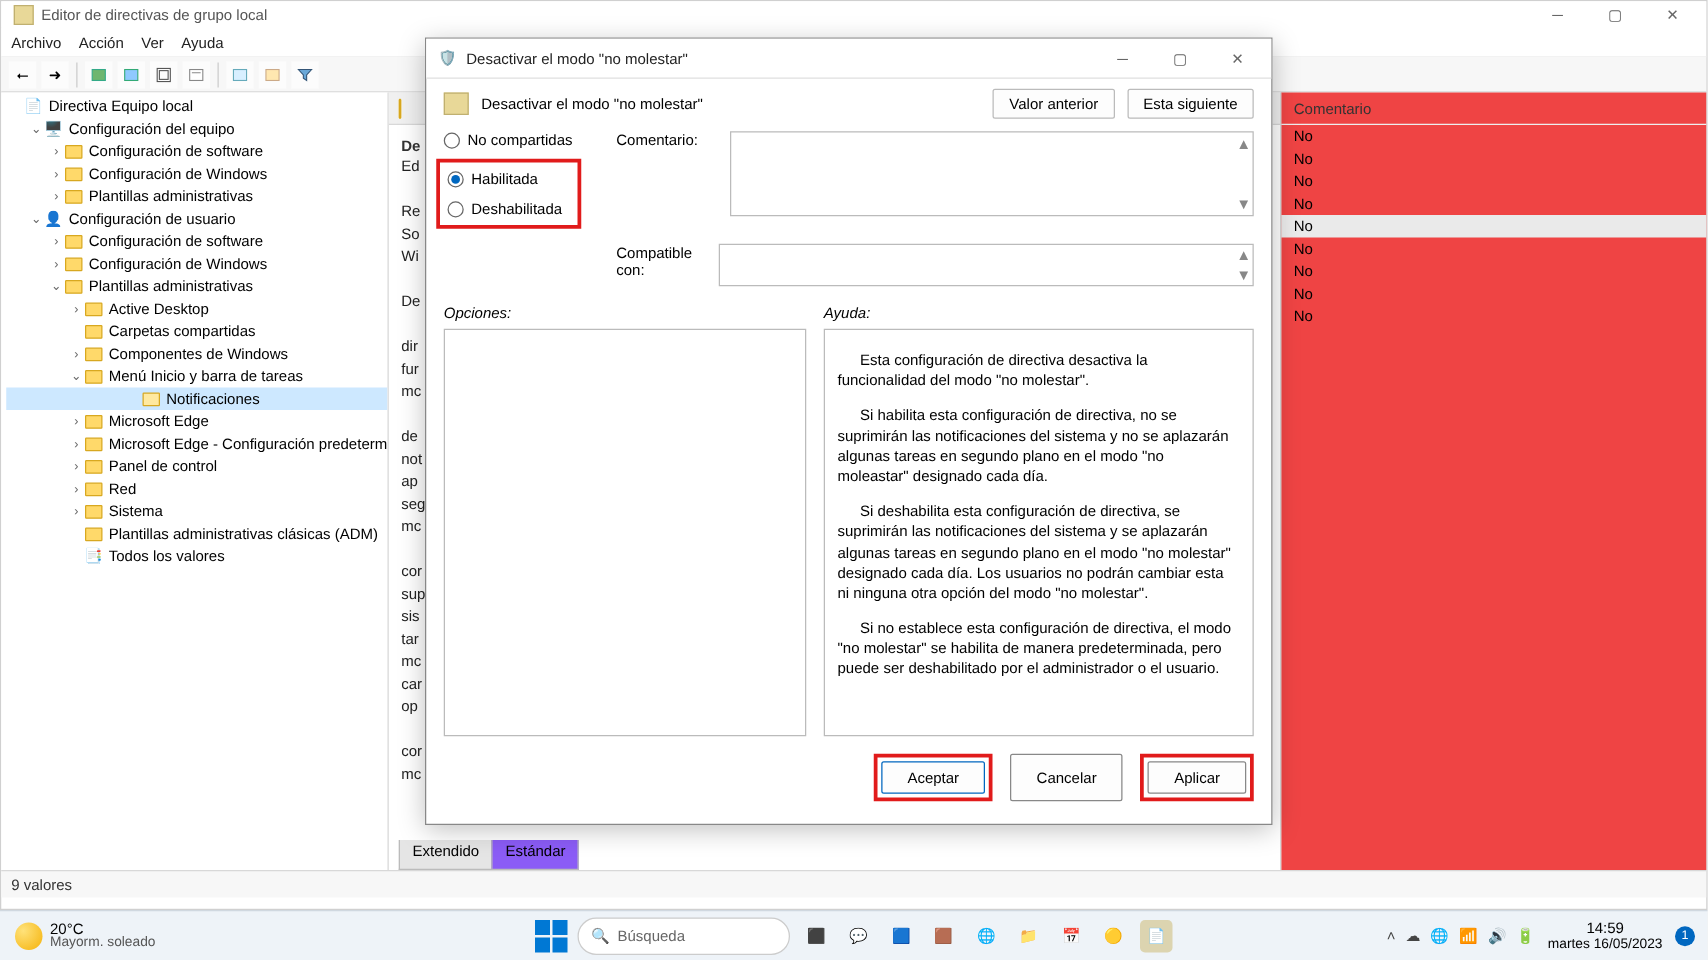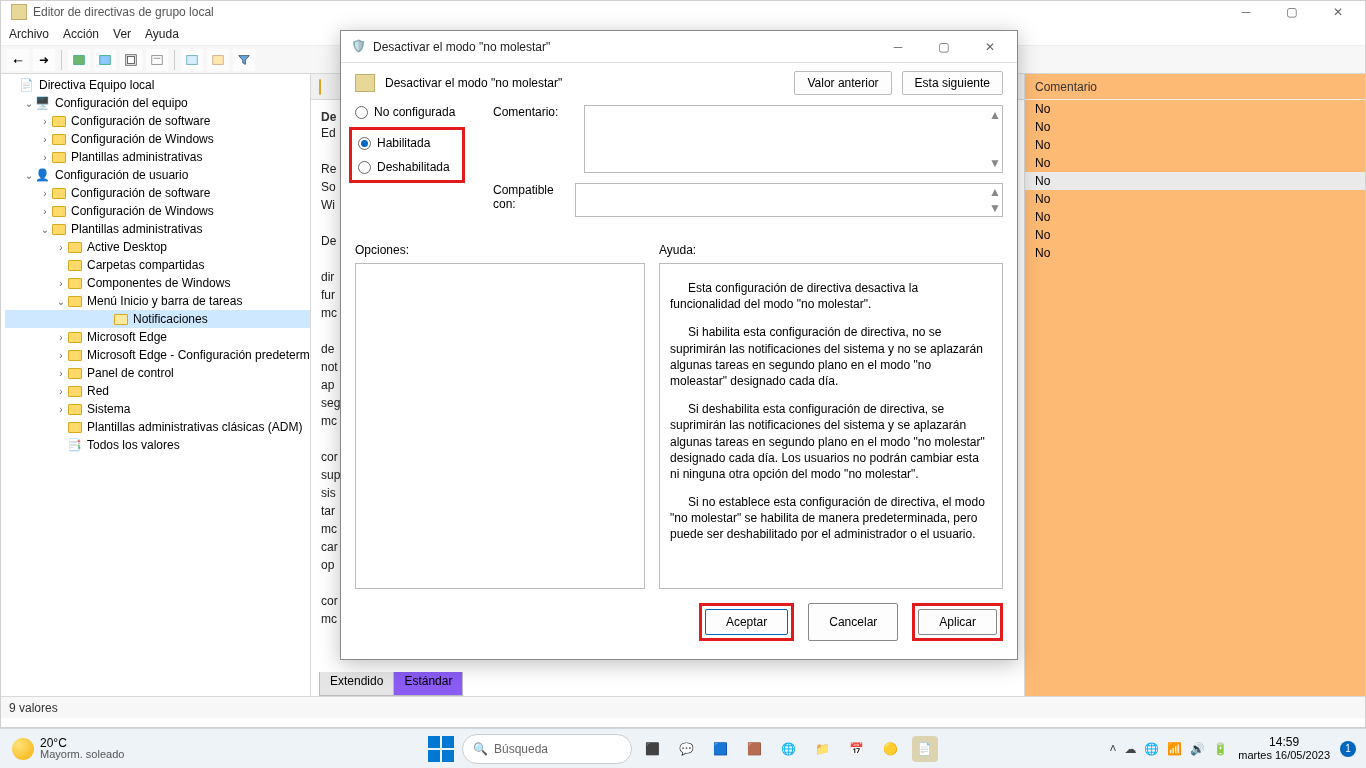--- a/index.html
+++ b/index.html
@@ -32,21 +32,21 @@
 .right-pane { flex: 1; display: flex; }
 .center-col { flex: 1; border-right: 1px solid #d8d8d8; position: relative; }
 .center-header { height: 26px; background: #f0f0f0; border-bottom: 1px solid #d8d8d8; display: flex; align-items: center; padding: 0 8px; }
 .center-body { padding: 10px; font-size: 12px; color: #333; }
 .center-body .bold { font-weight: bold; }
 .tabs { position: absolute; bottom: 0; left: 0; height: 24px; display: flex; padding-left: 8px; }
 .tab { border: 1px solid #bbb; border-top: none; padding: 2px 10px; background: #fff; margin-right: -1px; }
 .tab.active { background: #8b5cf6; }
 .tab.inactive { background: #e5e5e5; }
 
-.right-col { width: 340px; background: #fdba74; }
+.right-col { width: 340px; background: #ef4444; }
 .col-header { height: 26px; border-bottom: 1px solid #eee; display: flex; align-items: center; padding: 0 10px; color: #333; }
 .col-cell { height: 18px; padding: 0 10px; display: flex; align-items: center; }
 .col-cell.sel { background: #eaeaea; }
 
 .statusbar { height: 22px; border-top: 1px solid #d8d8d8; display: flex; align-items: center; padding: 0 8px; color: #333; background: #f7f7f7; }
 
 
 .dialog { position: absolute; left: 340px; top: 30px; width: 678px; height: 630px; background: #fff; border: 1px solid #888; box-shadow: 0 4px 20px rgba(0,0,0,0.25); z-index: 10; }
 .dialog .titlebar { height: 32px; border-bottom: 1px solid #e0e0e0; }
 .dialog .dlg-icon { width: 16px; height: 16px; margin: 0 6px; }
@@ -57,21 +57,21 @@
 .nav-btn { border: 1px solid #bbb; background: #fdfdfd; padding: 4px 12px; border-radius: 2px; }
 .radio-group { border: 3px solid #e11b1b; padding: 6px 8px 6px 6px; display: flex; flex-direction: column; gap: 10px; width: 116px; position: relative; left: -6px; }
 .radio-row { display: flex; align-items: center; gap: 6px; }
 .radio { width: 13px; height: 13px; border: 1px solid #666; border-radius: 50%; display: inline-flex; align-items: center; justify-content: center; }
 .radio.checked::after { content: ""; width: 7px; height: 7px; background: #0067c0; border-radius: 50%; }
 .radio-outer-row { display:flex; align-items:center; gap:6px; margin-bottom:8px; }
 .textarea { border: 1px solid #bbb; background: #fff; width: 100%; height: 68px; position: relative; }
 .textarea .scroll-hint { position: absolute; right: 2px; top: 2px; bottom: 2px; width: 10px; color: #888; font-size: 10px; display:flex; flex-direction:column; justify-content:space-between; align-items:center;}
 .compat-box { border: 1px solid #bbb; background: #fff; width: 100%; height: 34px; padding: 4px 6px; position: relative; }
 .compat-box .scroll-hint { position:absolute; right:2px; top:1px; bottom:1px; width:10px; color:#888; font-size:10px; display:flex; flex-direction:column; justify-content:space-between; align-items:center;}
-.section-labels { display: flex; margin-top: 26px; }
+.section-labels { display: flex; margin-top: 14px; font-style: italic; }
 .section-labels .lab { }
 .panels { display: flex; gap: 14px; margin-top: 6px; }
 .panel { border: 1px solid #bbb; background: #fff; height: 326px; }
 .panel.left { width: 290px; }
 .panel.right { flex: 1; padding: 16px 16px 8px 10px; overflow: auto; line-height: 1.35; }
 .panel.right p { margin-bottom: 12px; text-indent: 18px; }
 .panel.right p.first { text-indent: 18px; }
 .dlg-buttons { display: flex; justify-content: flex-end; gap: 14px; margin-top: 14px; }
 .btn { border: 1px solid #888; background: #fdfdfd; padding: 5px 20px; border-radius: 2px; }
 .btn.primary { border: 1px solid #0067c0; }
@@ -377,35 +377,35 @@
       <span class="dlg-title-icon"></span>
       <span class="dlg-title">Desactivar el modo "no molestar"</span>
       <button class="nav-btn">Valor anterior</button>
       <button class="nav-btn">Esta siguiente</button>
     </div>
 
     <div style="display:flex; gap:18px;">
       <div style="width:120px;">
         <div class="radio-outer-row">
           <span class="radio"></span>
-          <span>No configurada</span>
+          <span>No compartidas</span>
         </div>
         <div class="radio-group">
           <div class="radio-row">
             <span class="radio checked"></span>
             <span>Habilitada</span>
           </div>
           <div class="radio-row">
             <span class="radio"></span>
             <span>Deshabilitada</span>
           </div>
         </div>
       </div>
       <div style="flex:1;">
-        <div style="display:flex; gap:20px; margin-bottom:10px;">
+        <div style="display:flex; gap:20px; margin-bottom:22px;">
           <span style="width:86px">Comentario:</span>
           <div class="textarea">
               <div class="scroll-hint">
                 <span>▲</span>
                 <span>▼</span>
               </div>
             </div>
         </div>
         <div style="display:flex; gap:10px;">
           <span style="width:86px">Compatible con:</span>

